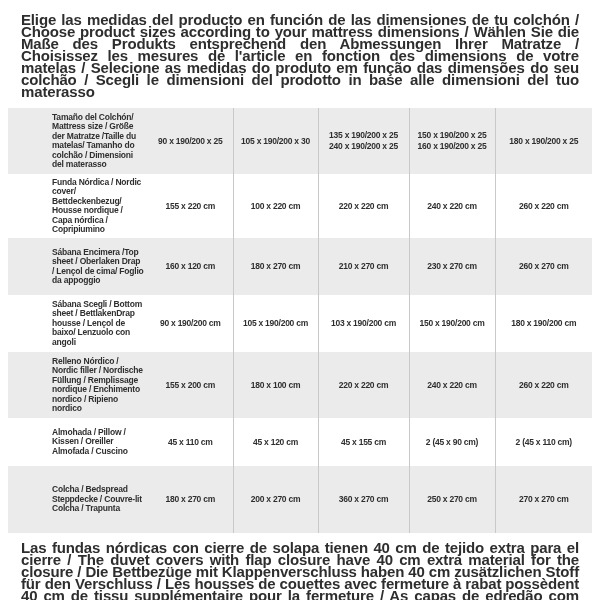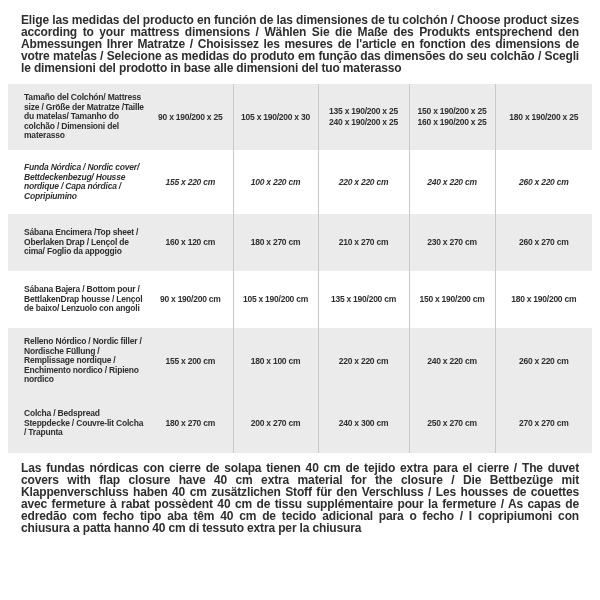--- a/index.html
+++ b/index.html
@@ -4,58 +4,58 @@
 <style>
   * { margin: 0; padding: 0; box-sizing: border-box; }
   html, body { width: 600px; height: 600px; }
   body {
     background: #ffffff;
     font-family: "Liberation Sans", "DejaVu Sans", sans-serif;
     color: #2f2f2f;
   }
   .intro, .note {
     margin: 14px 21px 0 21px;
-    font-size: 12px;
+    font-size: 15px;
     line-height: 12px;
     font-weight: bold;
     text-align: justify;
     letter-spacing: -0.15px;
     color: #2e2e2e;
   }
   .note { margin-top: 9px; }
   table.size-table {
     margin: 10px 0 0 8px;
     width: 584px;
     border-collapse: collapse;
     table-layout: fixed;
   }
   td { vertical-align: middle; }
   tr.stripe { background: #ebebeb; }
   td.lbl {
-    padding-left: 16px;
+    padding-left: 44px;
     padding-right: 4px;
     font-size: 8.5px;
     line-height: 9.5px;
     font-weight: bold;
     letter-spacing: -0.2px;
   }
   td.val {
     text-align: center;
     font-size: 8.5px;
     font-weight: bold;
     white-space: pre;
     line-height: 11px;
     letter-spacing: -0.25px;
   }
   td.b { border-left: 1px solid #c9c9c9; }
   tr.h66 { height: 66px; }
-  tr.h64 { height: 64px; font-style: italic; }
+  tr.h64 { height: 64px; }
   tr.h57 { height: 57px; }
   tr.h48 { height: 48px; }
-  tr.h51 { height: 59px; }
+  tr.h51 { height: 67px; }
   tr.h52 { height: 52px; }
 </style>
 </head>
 <body>
 
 <div>
 
   <p class="intro">Elige las medidas del producto en función de las dimensiones de tu colchón / Choose product sizes according to your mattress dimensions / Wählen Sie die Maße des Produkts entsprechend den Abmessungen Ihrer Matratze / Choisissez les mesures de l'article en fonction des dimensions de votre matelas / Selecione as medidas do produto em função das dimensões do seu colchão / Scegli le dimensioni del prodotto in base alle dimensioni del tuo materasso</p>
 
   <table class="size-table">
@@ -88,40 +88,48 @@
       </tr>
       <tr class="stripe h57">
         <td class="lbl">Sábana Encimera /Top sheet / Oberlaken Drap / Lençol de cima/ Foglio da appoggio</td>
         <td class="val">160 x 120 cm</td>
         <td class="val b">180 x 270 cm</td>
         <td class="val b">210 x 270 cm</td>
         <td class="val b">230 x 270 cm</td>
         <td class="val b">260 x 270 cm</td>
       </tr>
       <tr class="h57">
-        <td class="lbl">Sábana Bajera / Bottom pour / BettlakenDrap housse / Lençol de baixo/ Lenzuolo con angoli</td>
+        <td class="lbl">Sábana Scegli / Bottom sheet / BettlakenDrap housse / Lençol de baixo/ Lenzuolo con angoli</td>
         <td class="val">90 x 190/200 cm</td>
         <td class="val b">105 x 190/200 cm</td>
-        <td class="val b">135 x 190/200 cm</td>
+        <td class="val b">103 x 190/200 cm</td>
         <td class="val b">150 x 190/200 cm</td>
         <td class="val b">180 x 190/200 cm</td>
       </tr>
       <tr class="stripe h66">
         <td class="lbl">Relleno Nórdico / Nordic filler / Nordische Füllung / Remplissage nordique / Enchimento nordico / Ripieno nordico</td>
         <td class="val">155 x 200 cm</td>
         <td class="val b">180 x 100 cm</td>
         <td class="val b">220 x 220 cm</td>
         <td class="val b">240 x 220 cm</td>
         <td class="val b">260 x 220 cm</td>
       </tr>
+      <tr class="h48">
+        <td class="lbl">Almohada  / Pillow / Kissen / Oreiller Almofada / Cuscino</td>
+        <td class="val">45 x 110 cm</td>
+        <td class="val b">45 x 120 cm</td>
+        <td class="val b">45 x 155 cm</td>
+        <td class="val b">2 (45 x 90 cm)</td>
+        <td class="val b">2 (45 x 110 cm)</td>
+      </tr>
       <tr class="stripe h51">
         <td class="lbl">Colcha / Bedspread Steppdecke / Couvre-lit Colcha / Trapunta</td>
         <td class="val">180 x 270 cm</td>
         <td class="val b">200 x 270 cm</td>
-        <td class="val b">240 x 300 cm</td>
+        <td class="val b">360 x 270 cm</td>
         <td class="val b">250 x 270 cm</td>
         <td class="val b">270 x 270 cm</td>
       </tr>
     </tbody>
   </table>
 
   <p class="note">Las fundas nórdicas con cierre de solapa tienen 40 cm de tejido extra para el cierre  / The duvet covers with flap closure have 40 cm extra material for the closure / Die Bettbezüge mit Klappenverschluss haben 40 cm zusätzlichen Stoff für den Verschluss / Les housses de couettes avec fermeture à rabat possèdent 40 cm de tissu supplémentaire pour la fermeture / As capas de edredão com fecho tipo aba têm 40 cm de tecido adicional para o fecho / I copripiumoni con chiusura a patta hanno 40 cm di tessuto extra per la chiusura</p>
 
 </div>
 

